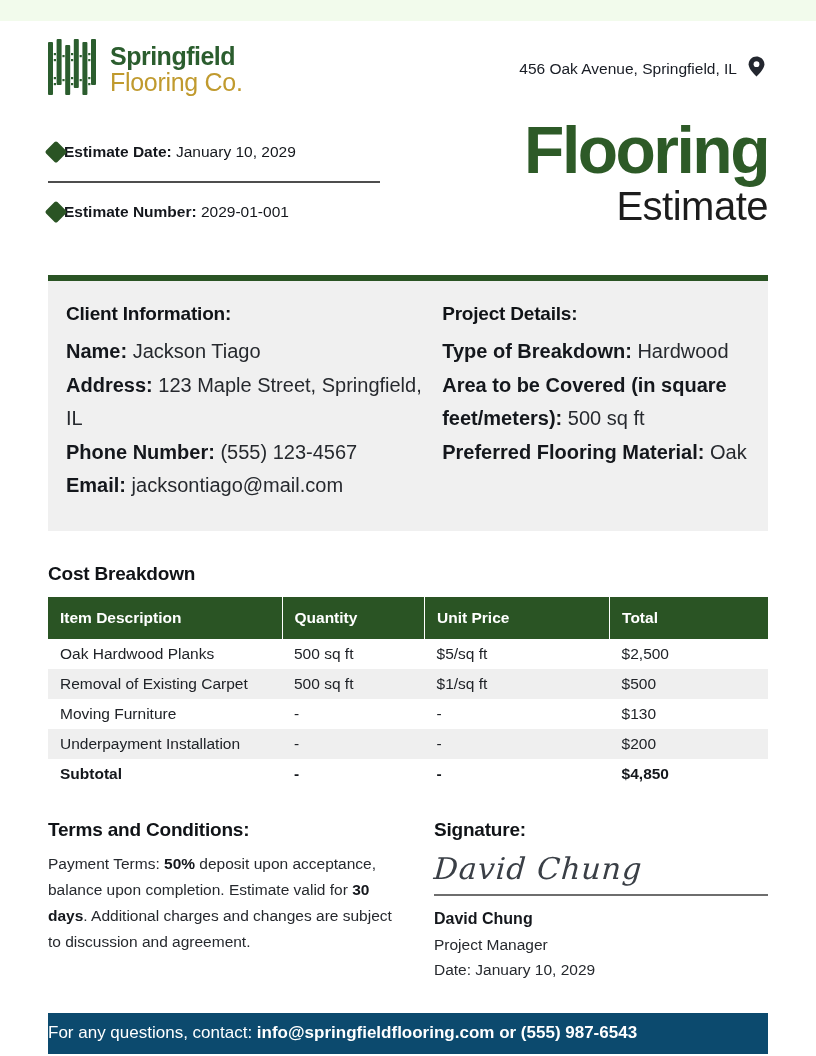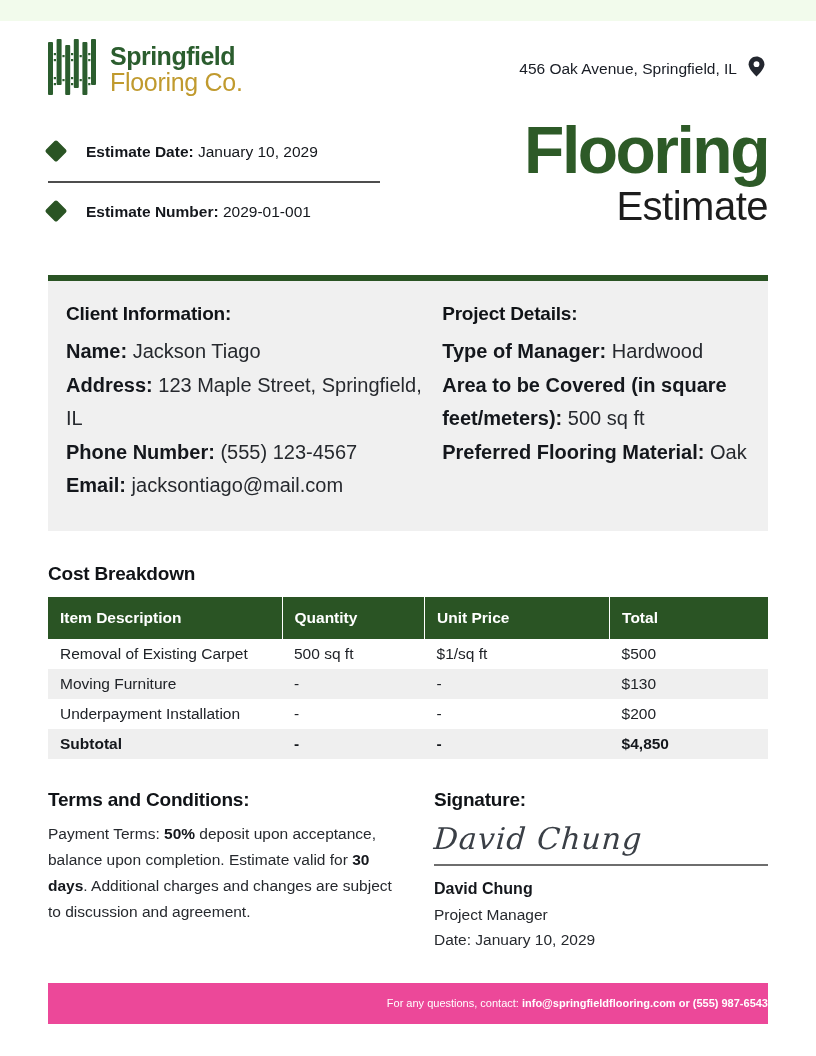--- a/index.html
+++ b/index.html
@@ -36,21 +36,21 @@
     color: #181c24;
   }
   
   .meta-title {
     margin: 40px 48px 0 48px;
     display: flex;
     justify-content: space-between;
     align-items: flex-start;
   }
   .meta { width: 332px; padding-top: 4px; }
-  .meta-row { display: flex; gap: 22px; }
+  .meta-row { display: flex; align-items: center; }
   .diamond {
     width: 16px; height: 16px;
     background: #2a5424;
     transform: rotate(45deg);
     border-radius: 2px;
     flex: 0 0 auto;
   }
   .meta-text { font-size: 15.5px; color: #14171c; }
   .meta-text b { font-weight: 700; }
   .meta-divider {
@@ -134,26 +134,26 @@
     transform: skewX(-4deg);
     transform-origin: left;
   }
   .sig-line { border: none; border-top: 2px solid #6e6e6e; margin: 0 0 10px 0; }
   .sig-name { font-size: 16px; font-weight: 700; color: #14171c; line-height: 1.6; }
   .sig-role, .sig-date { font-size: 15.5px; color: #26292e; line-height: 1.65; }
   
   .footer-bar {
     margin: 30px 48px 0 48px;
     height: 41px;
-    background: #ec4899;
+    background: #0c4a6e;
     color: #ffffff;
     display: flex;
     align-items: center;
-    justify-content: flex-end;
-    font-size: 11px;
+    justify-content: flex-start;
+    font-size: 17px;
   }
   .footer-bar b { font-weight: 700; }
 </style>
 </head>
 <body>
 
 <div class="page">
 
   <div class="topbar"></div>
 
@@ -224,38 +224,44 @@
   <div class="info-box">
     <div class="info-col-left">
       <div class="info-heading">Client Information:</div>
       <div class="info-line"><b>Name:</b><span> Jackson Tiago</span></div>
       <div class="info-line"><b>Address:</b><span> 123 Maple Street, Springfield, IL</span></div>
       <div class="info-line"><b>Phone Number:</b><span> (555) 123-4567</span></div>
       <div class="info-line"><b>Email:</b><span> jacksontiago@mail.com</span></div>
     </div>
     <div class="info-col-right">
       <div class="info-heading">Project Details:</div>
-      <div class="info-line"><b>Type of Manager:</b><span> Hardwood</span></div>
+      <div class="info-line"><b>Type of Breakdown:</b><span> Hardwood</span></div>
       <div class="info-line"><b>Area to be Covered (in square feet/meters):</b><span> 500 sq ft</span></div>
       <div class="info-line"><b>Preferred Flooring Material:</b><span> Oak</span></div>
     </div>
   </div>
 
   <div class="cost-section">
     <div class="cost-heading">Cost Breakdown</div>
     <table class="cost-table">
       <thead>
         <tr>
           <th>Item Description</th>
           <th>Quantity</th>
           <th>Unit Price</th>
           <th>Total</th>
         </tr>
       </thead>
       <tbody>
+        <tr>
+          <td>Oak Hardwood Planks</td>
+          <td>500 sq ft</td>
+          <td>$5/sq ft</td>
+          <td>$2,500</td>
+        </tr>
         <tr>
           <td>Removal of Existing Carpet</td>
           <td>500 sq ft</td>
           <td>$1/sq ft</td>
           <td>$500</td>
         </tr>
         <tr>
           <td>Moving Furniture</td>
           <td>-</td>
           <td>-</td>

